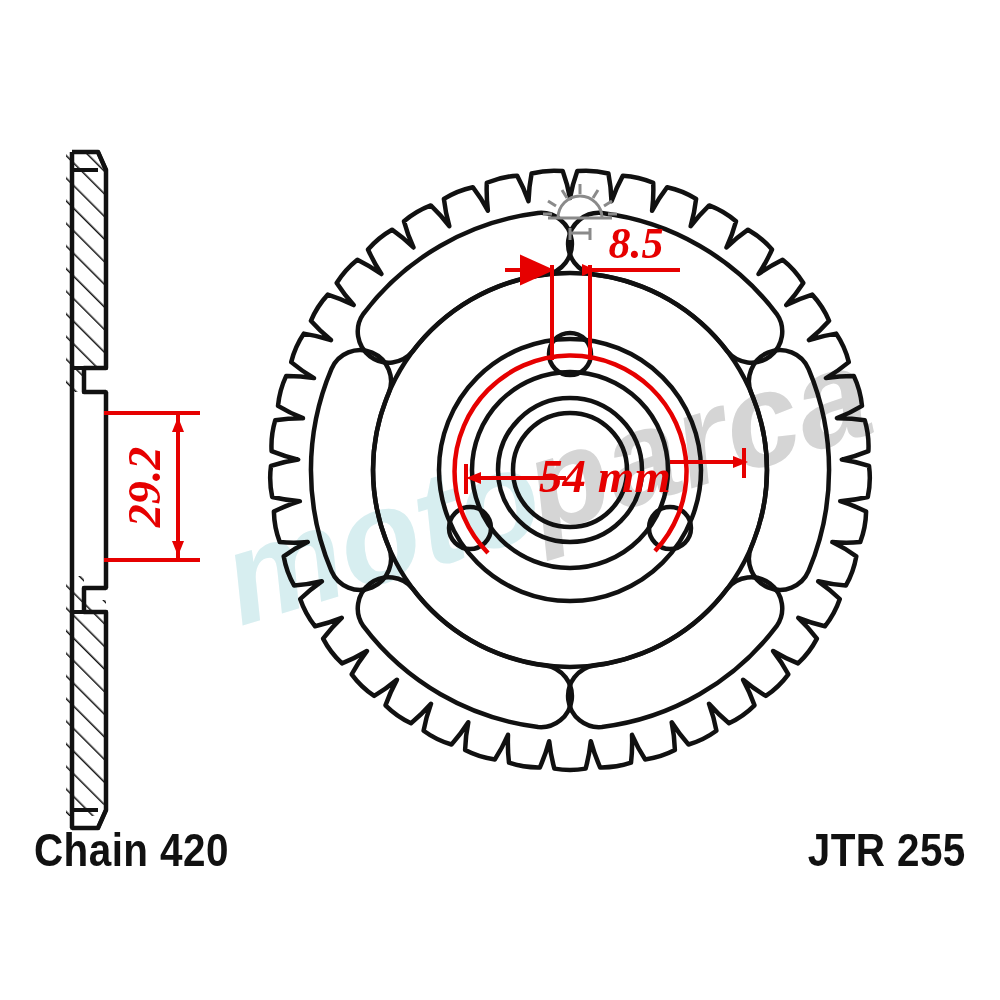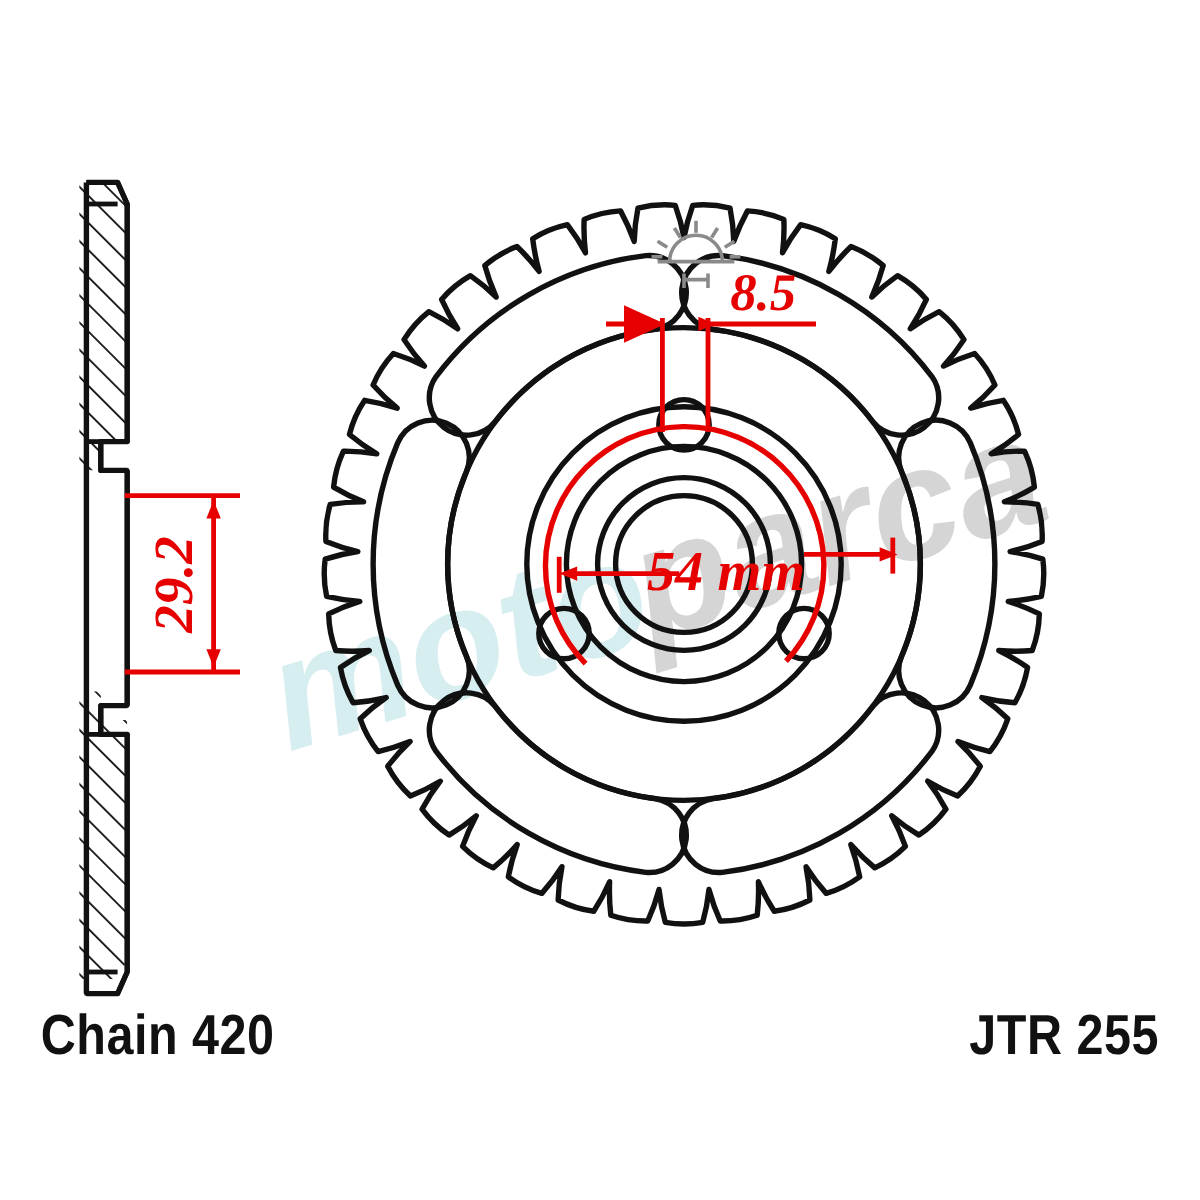--- a/index.html
+++ b/index.html
@@ -29,21 +29,20 @@
     height: 1000px;
     display: block;
   }
   .label-row {
     position: absolute;
     left: 0;
     top: 826px;
     width: 1000px;
     height: 70px;
     display: flex;
-    align-items: center;
     justify-content: space-between;
     padding: 0 34px;
     box-sizing: border-box;
   }
   .big-label {
     font-family: "Liberation Sans Narrow", "Liberation Sans", sans-serif;
     font-weight: bold;
     font-size: 47px;
     letter-spacing: 0.5px;
     color: #111111;

